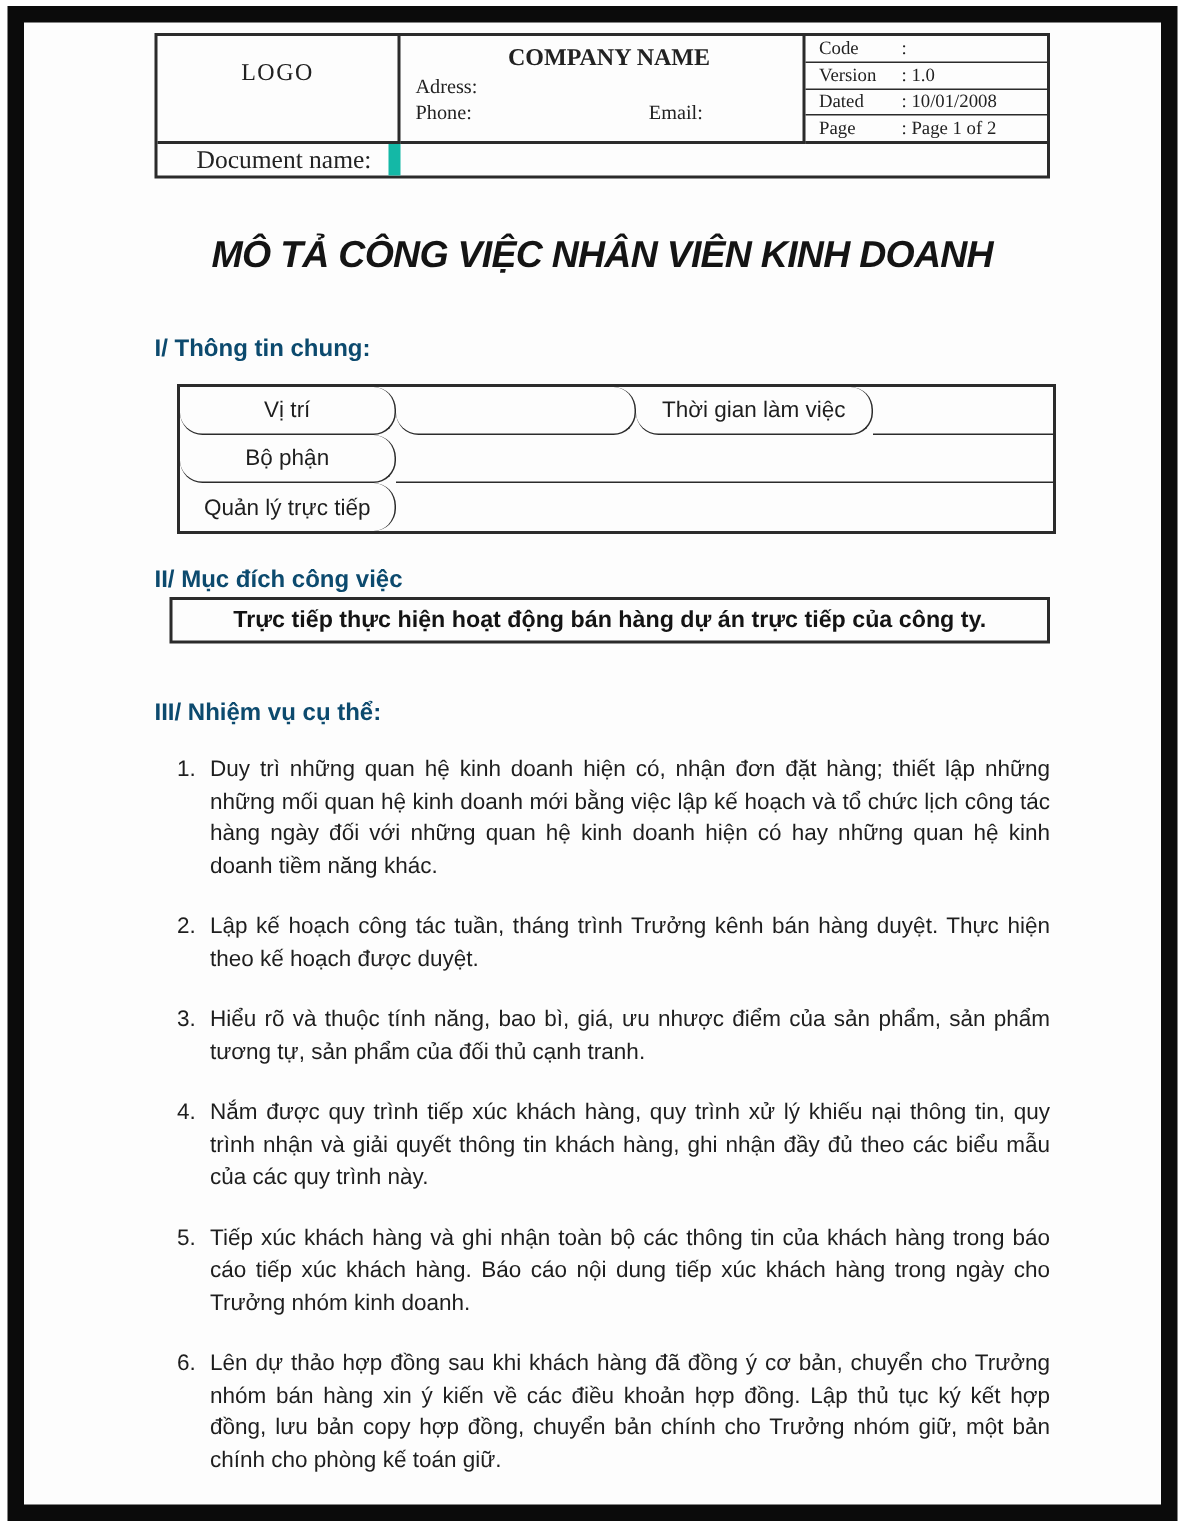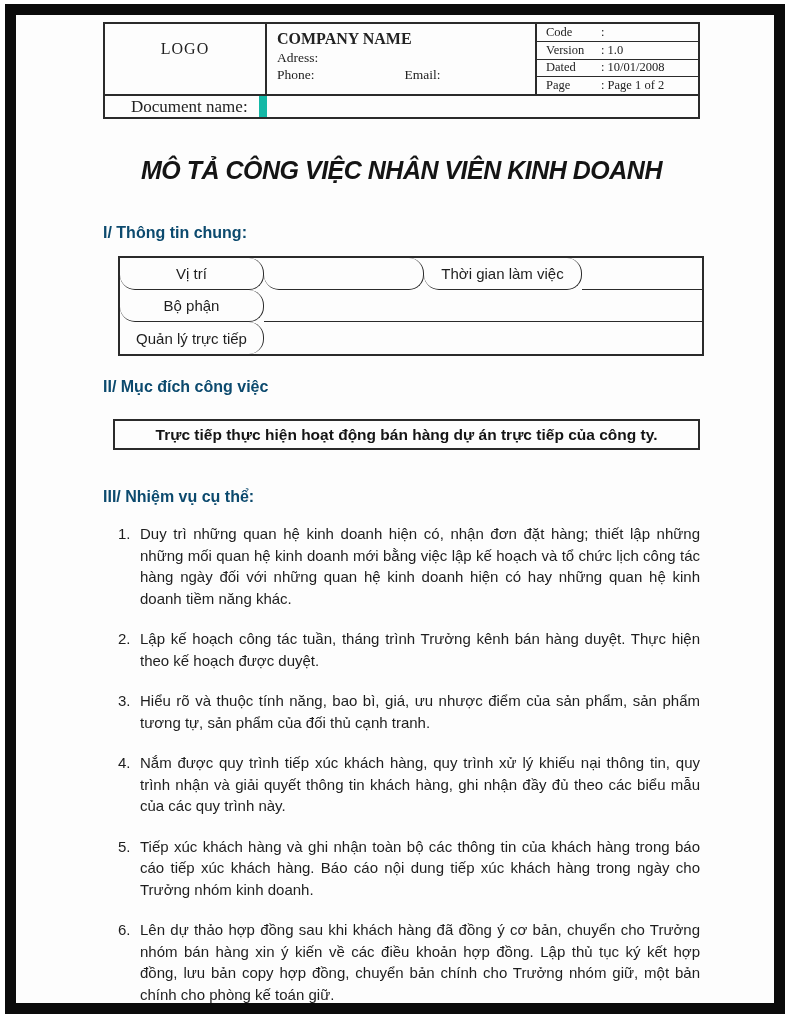--- a/index.html
+++ b/index.html
@@ -21,23 +21,23 @@
   }
   .hdr-logo{
     border-right:2px solid #2b2b2b;border-bottom:2px solid #2b2b2b;
     display:flex;align-items:flex-start;justify-content:center;
     font-size:16px;padding-top:16px;letter-spacing:1px;
   }
   .hdr-company{
     border-right:2px solid #2b2b2b;border-bottom:2px solid #2b2b2b;
     padding:5px 0 0 10px;font-size:13.5px;line-height:17px;
   }
-  .hdr-company .cname{font-weight:bold;font-size:16px;line-height:20px;}
+  .hdr-company .cname{font-weight:bold;font-size:16px;line-height:20px;text-align:center;}
   .hdr-company .pe{display:flex;}
-  .hdr-company .pe .email{margin-left:90px;}
+  .hdr-company .pe .email{margin-left:118px;}
   .hdr-meta{border-bottom:2px solid #2b2b2b;display:flex;flex-direction:column;font-size:12.5px;}
   .meta-row{flex:1;display:flex;align-items:center;}
   .meta-row + .meta-row{border-top:1.5px solid #2b2b2b;}
   .meta-label{width:55px;padding-left:9px;}
   .meta-value{flex:1;}
   .hdr-docname{border-right:8px solid #14b8a6;display:flex;align-items:center;padding-left:26px;font-size:17px;}
   .hdr-docval{grid-column:2 / 4;}
 
   
   .doc-title{
@@ -54,21 +54,21 @@
     display:grid;grid-template-columns:144px 160px 158px 1fr;
     grid-auto-rows:32px;border:2px solid #2b2b2b;font-size:15px;
   }
   .itbl .cell{display:flex;align-items:center;justify-content:center;}
   .itbl .br{border-right:1.5px solid #2b2b2b;border-radius:15px;}
   .itbl .bb{border-bottom:1.5px solid #2b2b2b;}
   .itbl .span3{grid-column:2 / 5;}
 
   
   .purpose-box{
-    margin-top:23px;margin-left:10px;width:587px;height:31px;box-sizing:border-box;
+    margin-top:2px;margin-left:10px;width:587px;height:31px;box-sizing:border-box;
     border:2px solid #2b2b2b;display:flex;align-items:center;justify-content:center;
     font-weight:bold;font-size:15.5px;color:#141414;
   }
 
   
   .tasks{margin-top:17px;}
   .task{display:flex;margin-bottom:19px;font-size:15px;line-height:21.5px;}
   .task-num{width:22px;margin-left:15px;flex:none;}
   .task-text{flex:1;text-align:justify;text-justify:inter-word;}
 </style>

